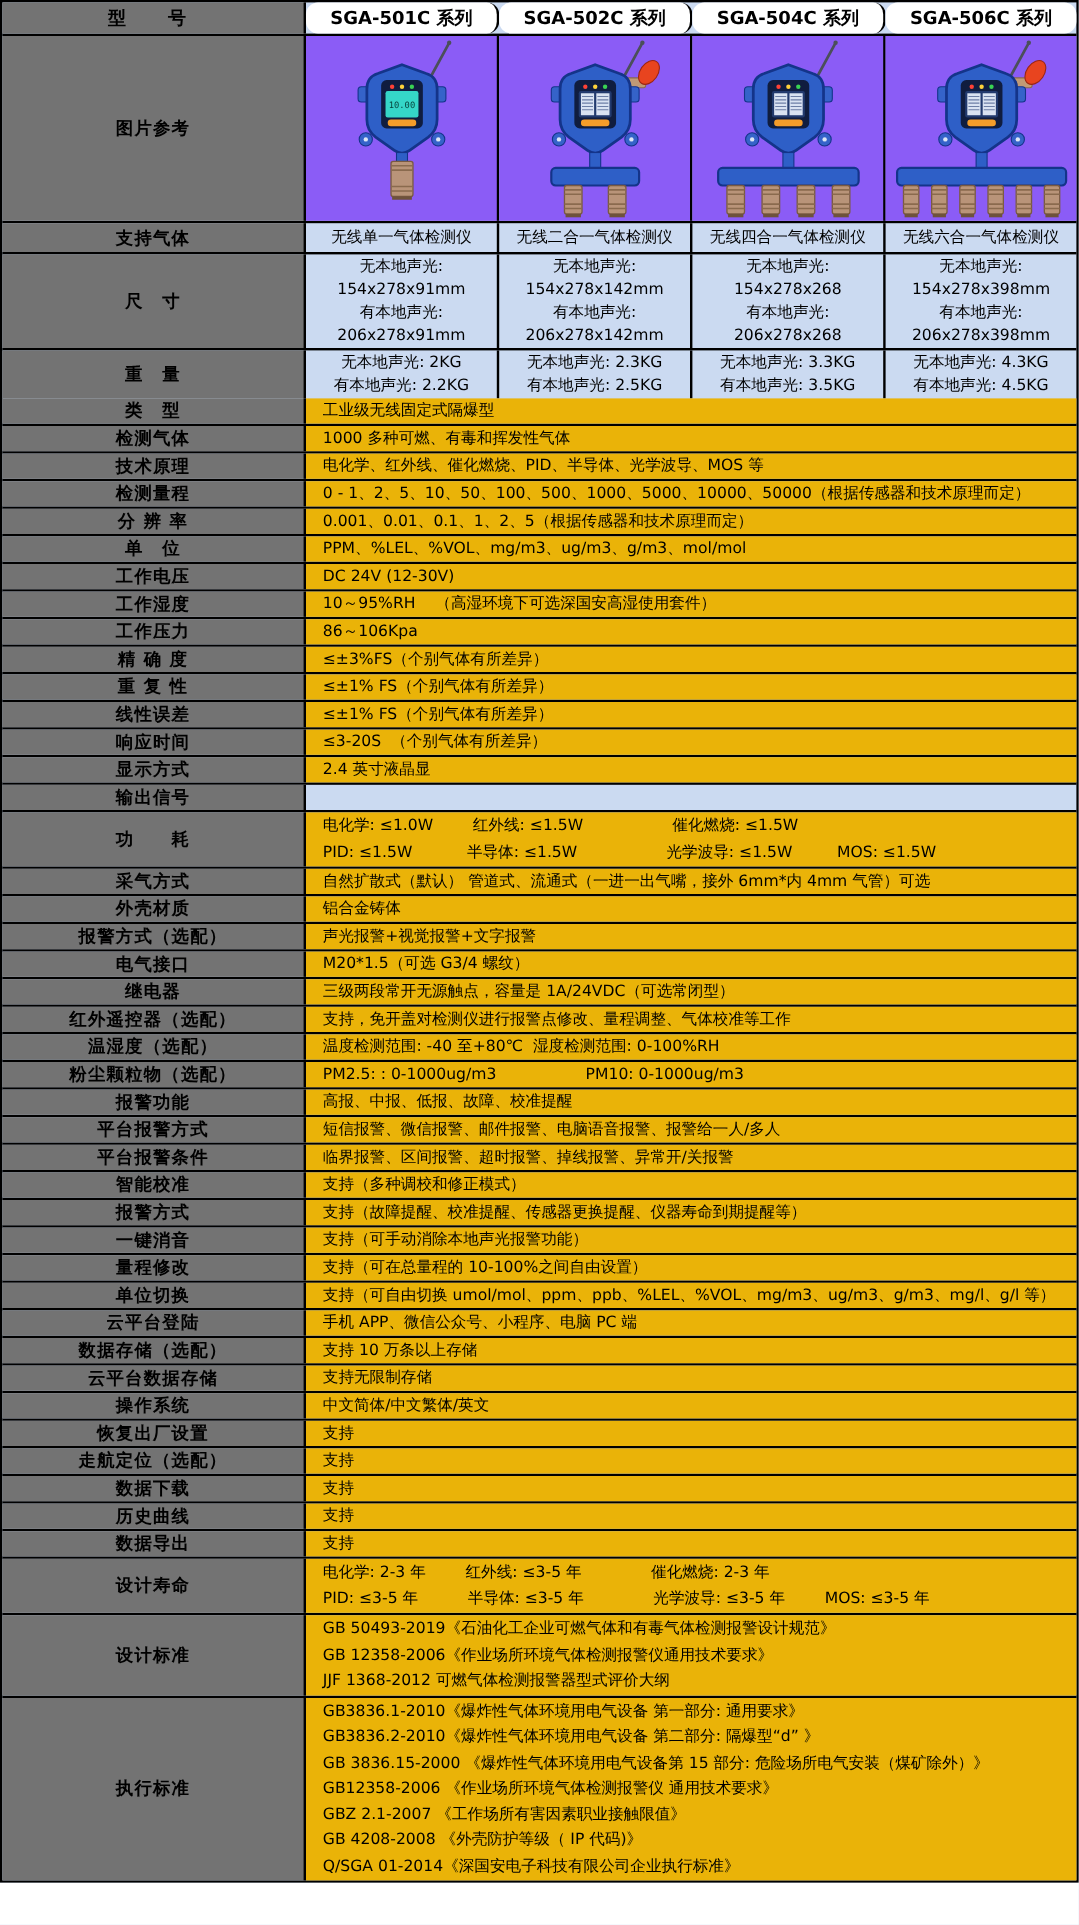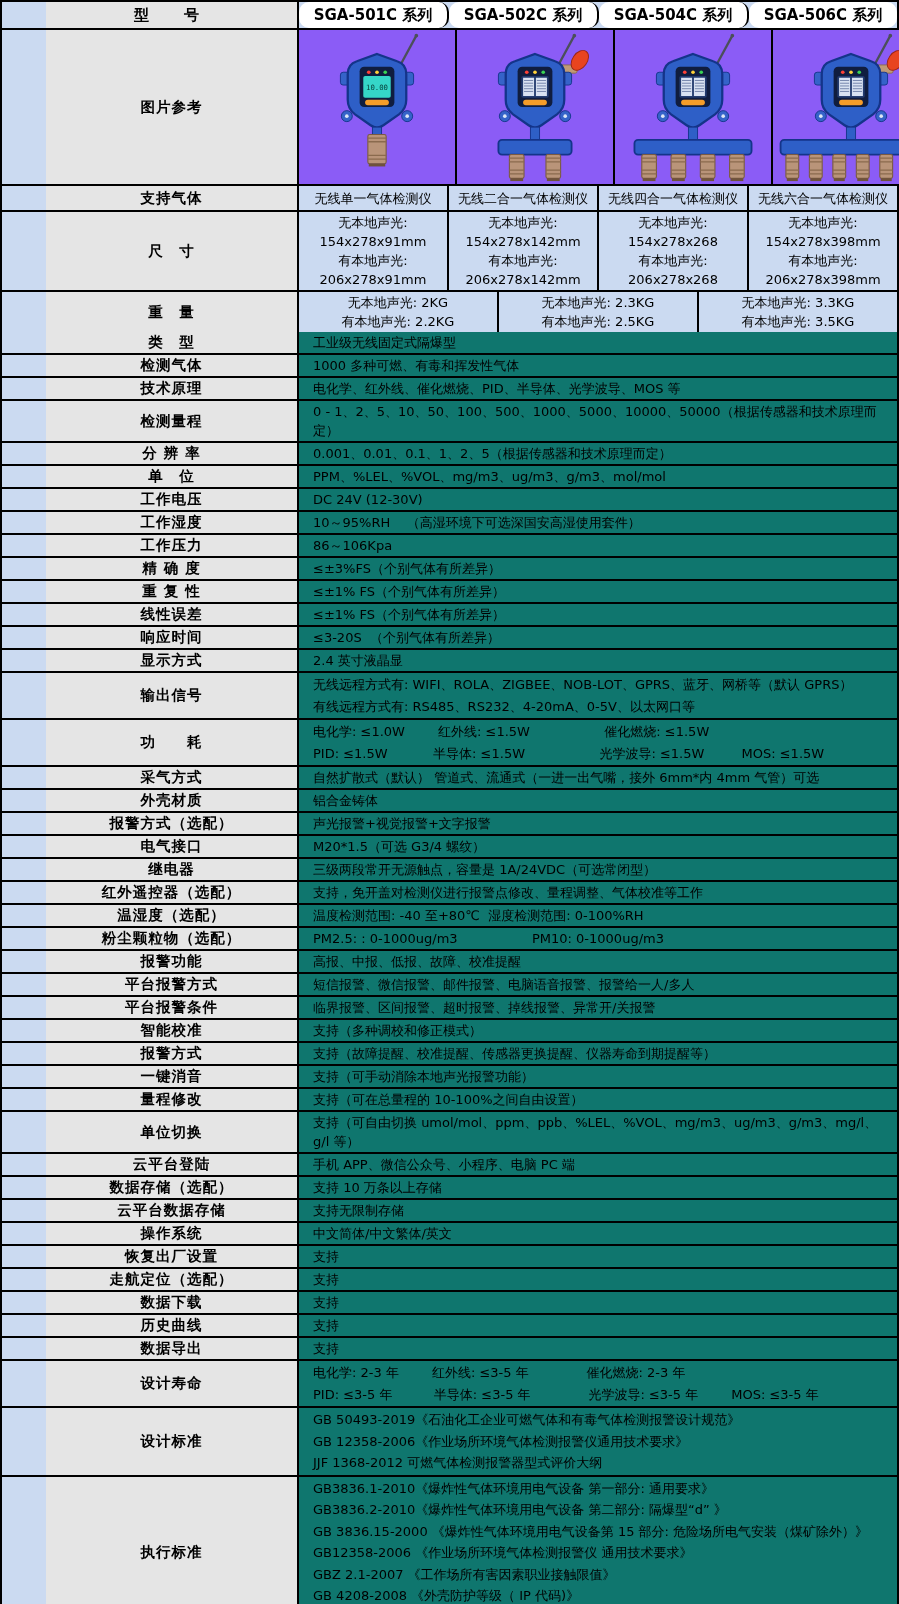--- a/index.html
+++ b/index.html
@@ -1,23 +1,23 @@
 <!DOCTYPE html>
 <html><head>
 <meta charset="utf-8">
 <style>
   * { margin:0; padding:0; box-sizing:border-box; }
   html,body { background:#fff; font-family:"DejaVu Sans","Liberation Sans",sans-serif; color:#000; }
   #table { width:899px; border:2px solid #000; background:#CBDAF1; }
   .row { display:flex; border-bottom:2px solid #000; min-height:21px; }
   .row:last-child { border-bottom:none; }
-  .label { flex:0 0 253px; width:253px; background:#e5e5e5; border-right:2px solid #000;
+  .label { flex:0 0 253px; width:253px; background:#737373; border-right:2px solid #000;
            display:flex; align-items:center; justify-content:center; text-align:center;
-           font-weight:bold; font-size:14.5px; padding:1px 6px; letter-spacing:1px;margin-left:44px; }
-  .value { flex:1; background:#0f766e; display:flex; flex-direction:column; justify-content:center;
+           font-weight:bold; font-size:14.5px; padding:1px 6px; letter-spacing:1px; }
+  .value { flex:1; background:#eab308; display:flex; flex-direction:column; justify-content:center;
            padding:1px 8px 1px 14px; }
   .value .line { font-size:13px; line-height:19px; white-space:pre-wrap; }
   .value.multi .line { line-height:21.5px; }
   .cols { flex:1; display:flex; }
   .cell { flex:1; border-right:2px solid #000; display:flex; flex-direction:column;
           align-items:center; justify-content:center; text-align:center; padding:1px 2px; }
   .cell:last-child { border-right:none; }
   .cell .line { font-size:13px; line-height:19px; white-space:pre-wrap; }
   .row.header { min-height:28px; }
   .row.header .cell { background:#fff; font-weight:bold; font-size:15px;border-radius:10px; }
@@ -232,20 +232,24 @@
             <div class="line">有本地声光: 2.2KG</div>
           </div>
           <div class="cell">
             <div class="line">无本地声光: 2.3KG</div>
             <div class="line">有本地声光: 2.5KG</div>
           </div>
           <div class="cell">
             <div class="line">无本地声光: 3.3KG</div>
             <div class="line">有本地声光: 3.5KG</div>
           </div>
+          <div class="cell">
+            <div class="line">无本地声光: 4.3KG</div>
+            <div class="line">有本地声光: 4.5KG</div>
+          </div>
         </div>
       </div>
     </div>
   <div id="spec-rows">
       <div class="row">
         <div class="label">类　型</div>
         <div class="value">
           <div class="line">工业级无线固定式隔爆型</div>
         </div>
       </div>
@@ -322,24 +326,20 @@
         </div>
       </div>
       <div class="row">
         <div class="label">显示方式</div>
         <div class="value">
           <div class="line">2.4 英寸液晶显</div>
         </div>
       </div>
       <div class="row">
         <div class="label">输出信号</div>
-        <div class="value multi">
-          <div class="line">无线远程方式有: WIFI、ROLA、ZIGBEE、NOB-LOT、GPRS、蓝牙、网桥等（默认 GPRS）</div>
-          <div class="line">有线远程方式有: RS485、RS232、4-20mA、0-5V、以太网口等</div>
-        </div>
       </div>
       <div class="row">
         <div class="label">功　　耗</div>
         <div class="value multi">
           <div class="line">电化学: ≤1.0W        红外线: ≤1.5W                  催化燃烧: ≤1.5W</div>
           <div class="line">PID: ≤1.5W           半导体: ≤1.5W                  光学波导: ≤1.5W         MOS: ≤1.5W</div>
         </div>
       </div>
       <div class="row">
         <div class="label">采气方式</div>

